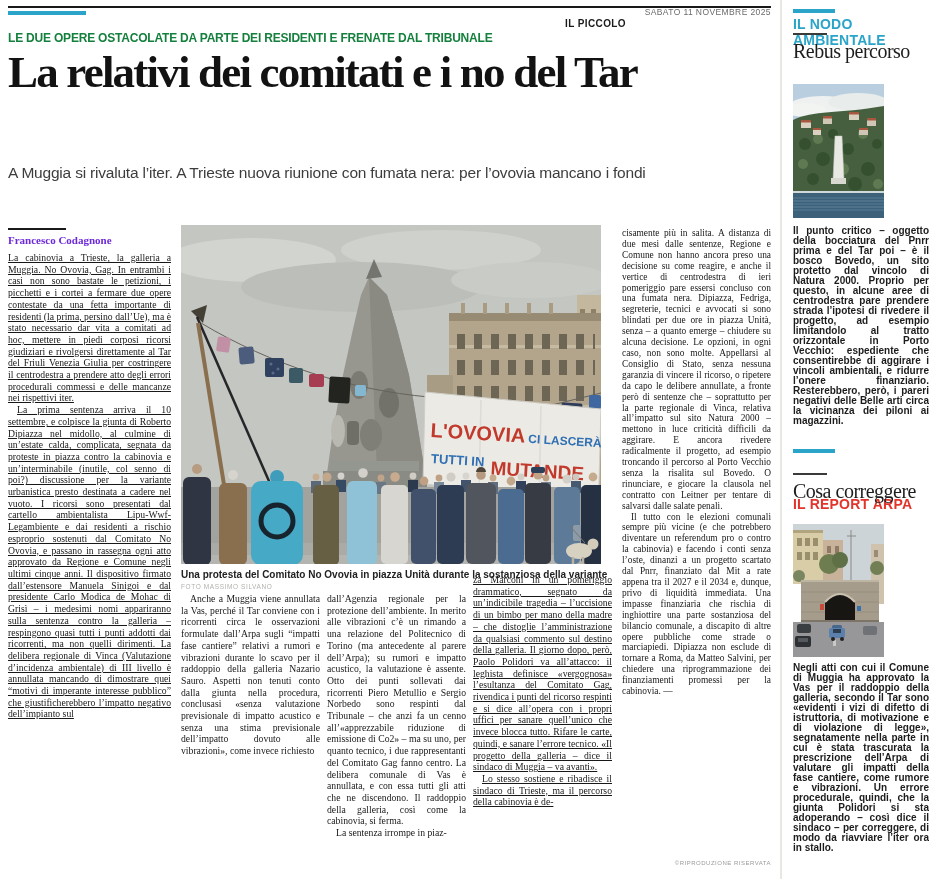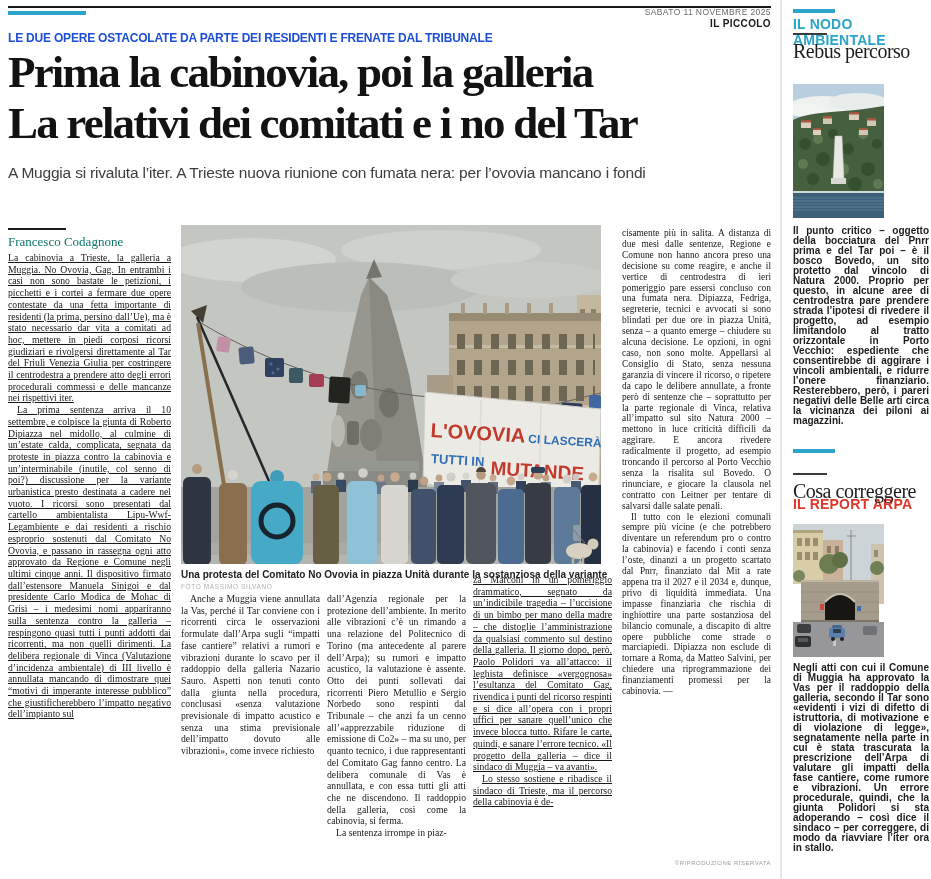--- a/index.html
+++ b/index.html
@@ -5,31 +5,31 @@
   html,body{margin:0;padding:0;background:#ffffff;}
   #page{position:relative;width:931px;height:879px;background:#fff;overflow:hidden;
         font-family:"Liberation Serif",serif;color:#181818;}
   .abs{position:absolute;}
   
   .top-rule{left:8px;top:6px;width:763px;height:2px;background:#191919;}
   .cyan-bar{background:#2AA4C8;}
   .main-cyan{left:8px;top:11px;width:78px;height:4px;}
   .edition-date{left:420px;top:7px;width:351px;text-align:right;
      font-family:"Liberation Sans",sans-serif;font-size:8.5px;color:#6a6a6a;letter-spacing:.4px;}
-  .brand{left:420px;top:18px;width:351px;text-align:right;
+  .brand{left:420px;top:18px;width:351px;text-align:center;
      font-family:"Liberation Sans",sans-serif;font-size:10px;font-weight:bold;color:#1a1a1a;letter-spacing:.4px;}
   .kicker{left:8px;top:31px;font-family:"Liberation Sans",sans-serif;font-size:12px;
-     font-weight:bold;color:#1d4ed8;letter-spacing:-.2px;}
+     font-weight:bold;color:#15803d;letter-spacing:-.2px;}
   .headline{left:8px;top:47px;width:770px;font-weight:bold;color:#121212;
      font-size:45px;line-height:51px;letter-spacing:-1.8px;white-space:nowrap;}
   .headline span{display:block;}
   .subhead{left:8px;top:164px;width:760px;font-family:"Liberation Sans",sans-serif;
      font-size:15.5px;color:#3d3d3d;letter-spacing:-.2px;}
   .byline-rule{left:8px;top:228px;width:58px;height:2px;background:#1a1a1a;}
-  .byline{left:8px;top:234px;font-size:13px;font-weight:normal;color:#0f766e;}
+  .byline{left:8px;top:234px;font-size:11px;font-weight:bold;color:#6d28d9;}
   
   .bodycol{font-size:9.7px;line-height:11.7px;text-align:justify;overflow:hidden;
      hyphens:auto;-webkit-hyphens:auto;color:#181818;}
   .bodycol p{margin:0;}
   .bodycol p.ind{text-indent:9px;}
   .col1{left:8px;top:252px;width:163px;height:620px;text-decoration:underline;}
   .col2{left:181px;top:593px;width:139px;height:284px;}
   .col3{left:327px;top:593px;width:139px;height:284px;}
   .col4{left:473px;top:574px;width:139px;height:284px;text-decoration:underline;}
   .col5{left:622px;top:228px;width:149px;height:628px;font-size:9.4px;line-height:10.9px;}
@@ -69,21 +69,20 @@
 
 <div id="page">
 
   <div class="abs top-rule"></div>
   <div class="abs cyan-bar main-cyan"></div>
   <div class="abs edition-date">SABATO 11 NOVEMBRE 2025</div>
   <div class="abs brand">IL PICCOLO</div>
 
   <div class="abs kicker">LE DUE OPERE OSTACOLATE DA PARTE DEI RESIDENTI E FRENATE DAL TRIBUNALE</div>
   <div class="abs headline">
-    <span>Prima la cabinovia, poi la galleria</span>
     <span>La relativi dei comitati e i no del Tar</span>
   </div>
   <div class="abs subhead">A Muggia si rivaluta l’iter. A Trieste nuova riunione con fumata nera: per l’ovovia mancano i fondi</div>
   <div class="abs byline-rule"></div>
   <div class="abs byline">Francesco Codagnone</div>
 
   <div class="abs bodycol col1" lang="it">
     <p>La cabinovia a Trieste, la galleria a Muggia. No Ovovia, Gag. In entrambi i casi non sono bastate le petizioni, i picchetti e i cortei a fermare due opere contestate da una fetta importante di residenti (la prima, persino dall’Ue), ma è stato necessario dar vita a comitati ad hoc, mettere in piedi corposi ricorsi giudiziari e rivolgersi direttamente al Tar del Friuli Venezia Giulia per costringere il centrodestra a prendere atto degli errori procedurali commessi e delle mancanze nei rispettivi iter.</p>
     <p class="ind">La prima sentenza arriva il 10 settembre, e colpisce la giunta di Roberto Dipiazza nel midollo, al culmine di un’estate calda, complicata, segnata da proteste in piazza contro la cabinovia e un’interminabile (inutile, col senno di poi?) discussione per la variante urbanistica presto destinata a cadere nel vuoto. I ricorsi sono presentati dal cartello ambientalista Lipu-Wwf-Legambiente e dai residenti a rischio esproprio sostenuti dal Comitato No Ovovia, e passano in rassegna ogni atto approvato da Regione e Comune negli ultimi cinque anni. Il dispositivo firmato dall’estensore Manuela Sinigoi e dal presidente Carlo Modica de Mohac di Grisì – i medesimi nomi appariranno sulla sentenza contro la galleria – respingono quasi tutti i punti addotti dai ricorrenti, ma non quelli dirimenti. La delibera regionale di Vinca (Valutazione d’incidenza ambientale) di III livello è annullata mancando di dimostrare quei “motivi di imperante interesse pubblico” che giustificherebbero l’impatto negativo dell’impianto sul</p>
   </div>

